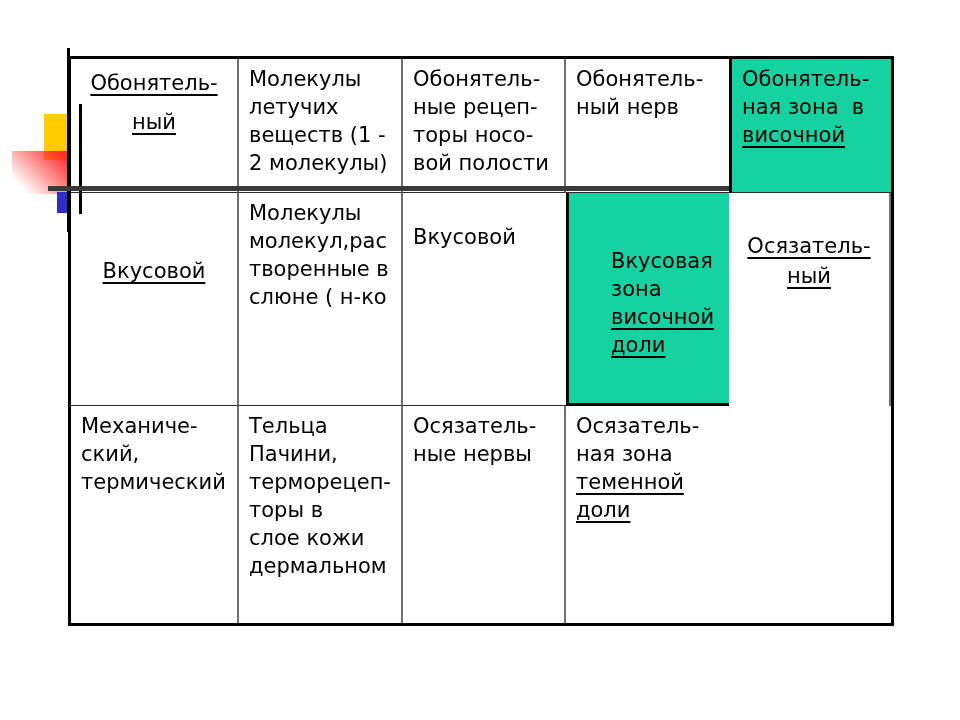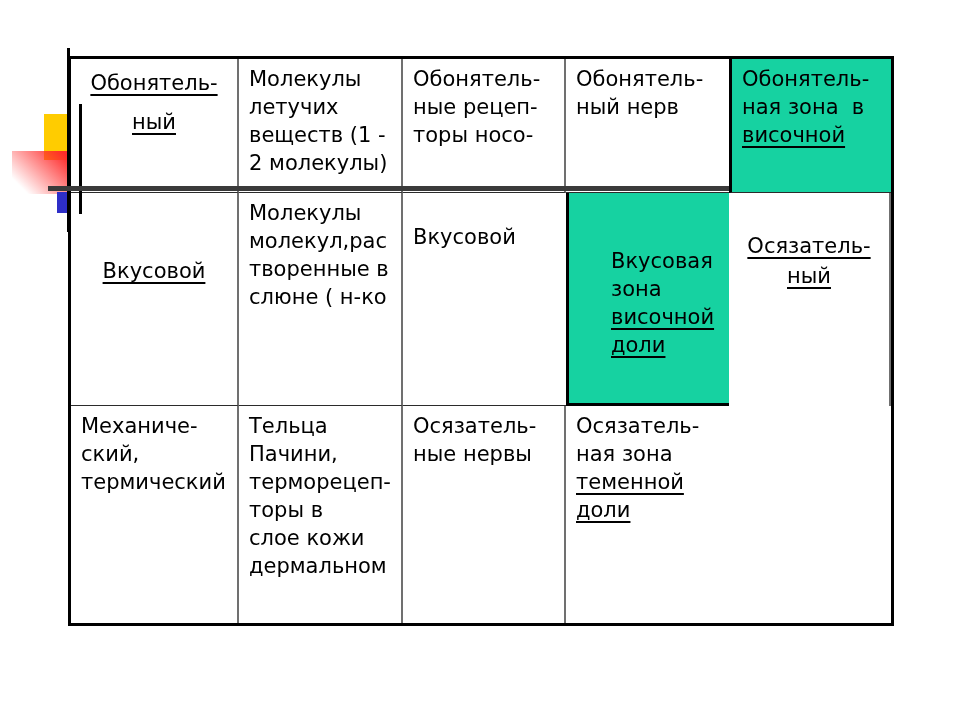--- a/index.html
+++ b/index.html
@@ -77,20 +77,21 @@
     <div class="cell r0 c1">
       <span class="line">Молекулы</span>
       <span class="line">летучих</span>
       <span class="line">веществ (1 -</span>
       <span class="line">2 молекулы)</span>
     </div>
     <div class="cell r0 c2">
       <span class="line">Обонятель-</span>
       <span class="line">ные рецеп-</span>
       <span class="line">торы носо-</span>
+      <span class="line">вой полости</span>
     </div>
     <div class="cell r0 c3">
       <span class="line">Обонятель-</span>
       <span class="line">ный нерв</span>
     </div>
     <div class="cell r0 c4 green">
       <span class="line">Обонятель-</span>
       <span class="line">ная зона  в</span>
       <span class="line u">височной</span>
     </div>

